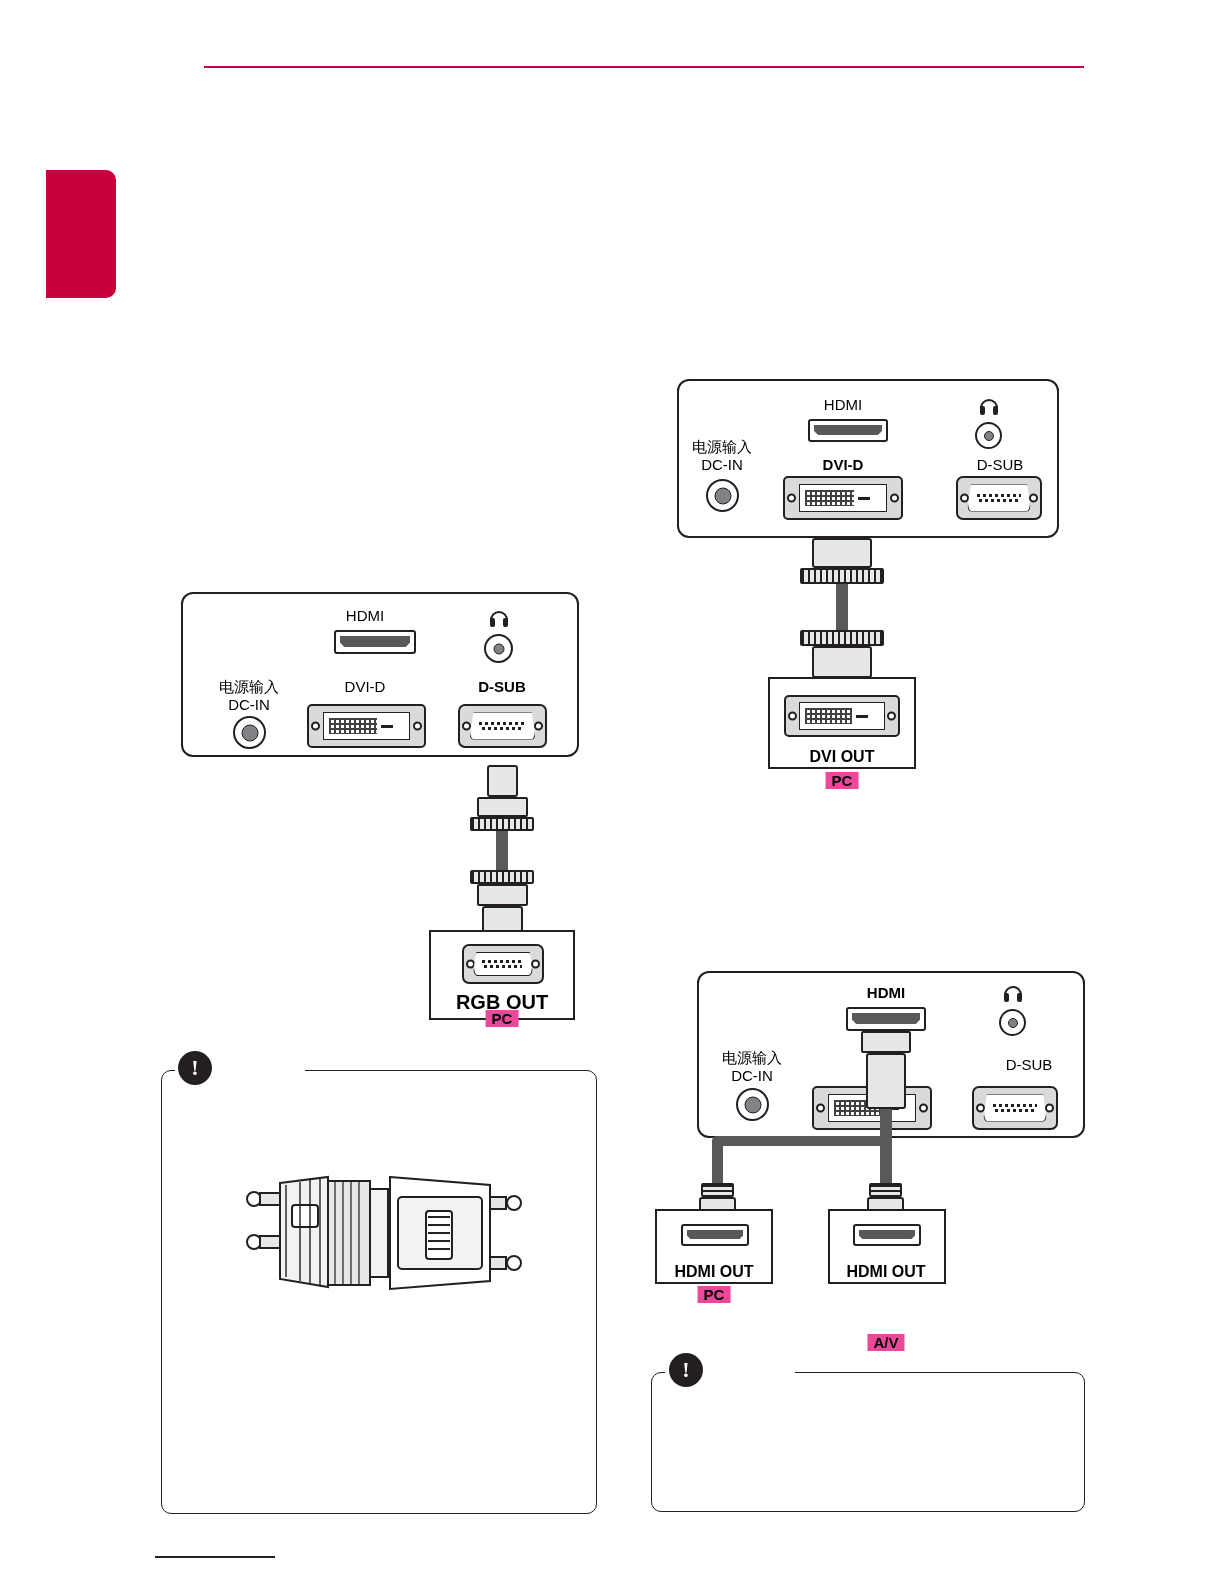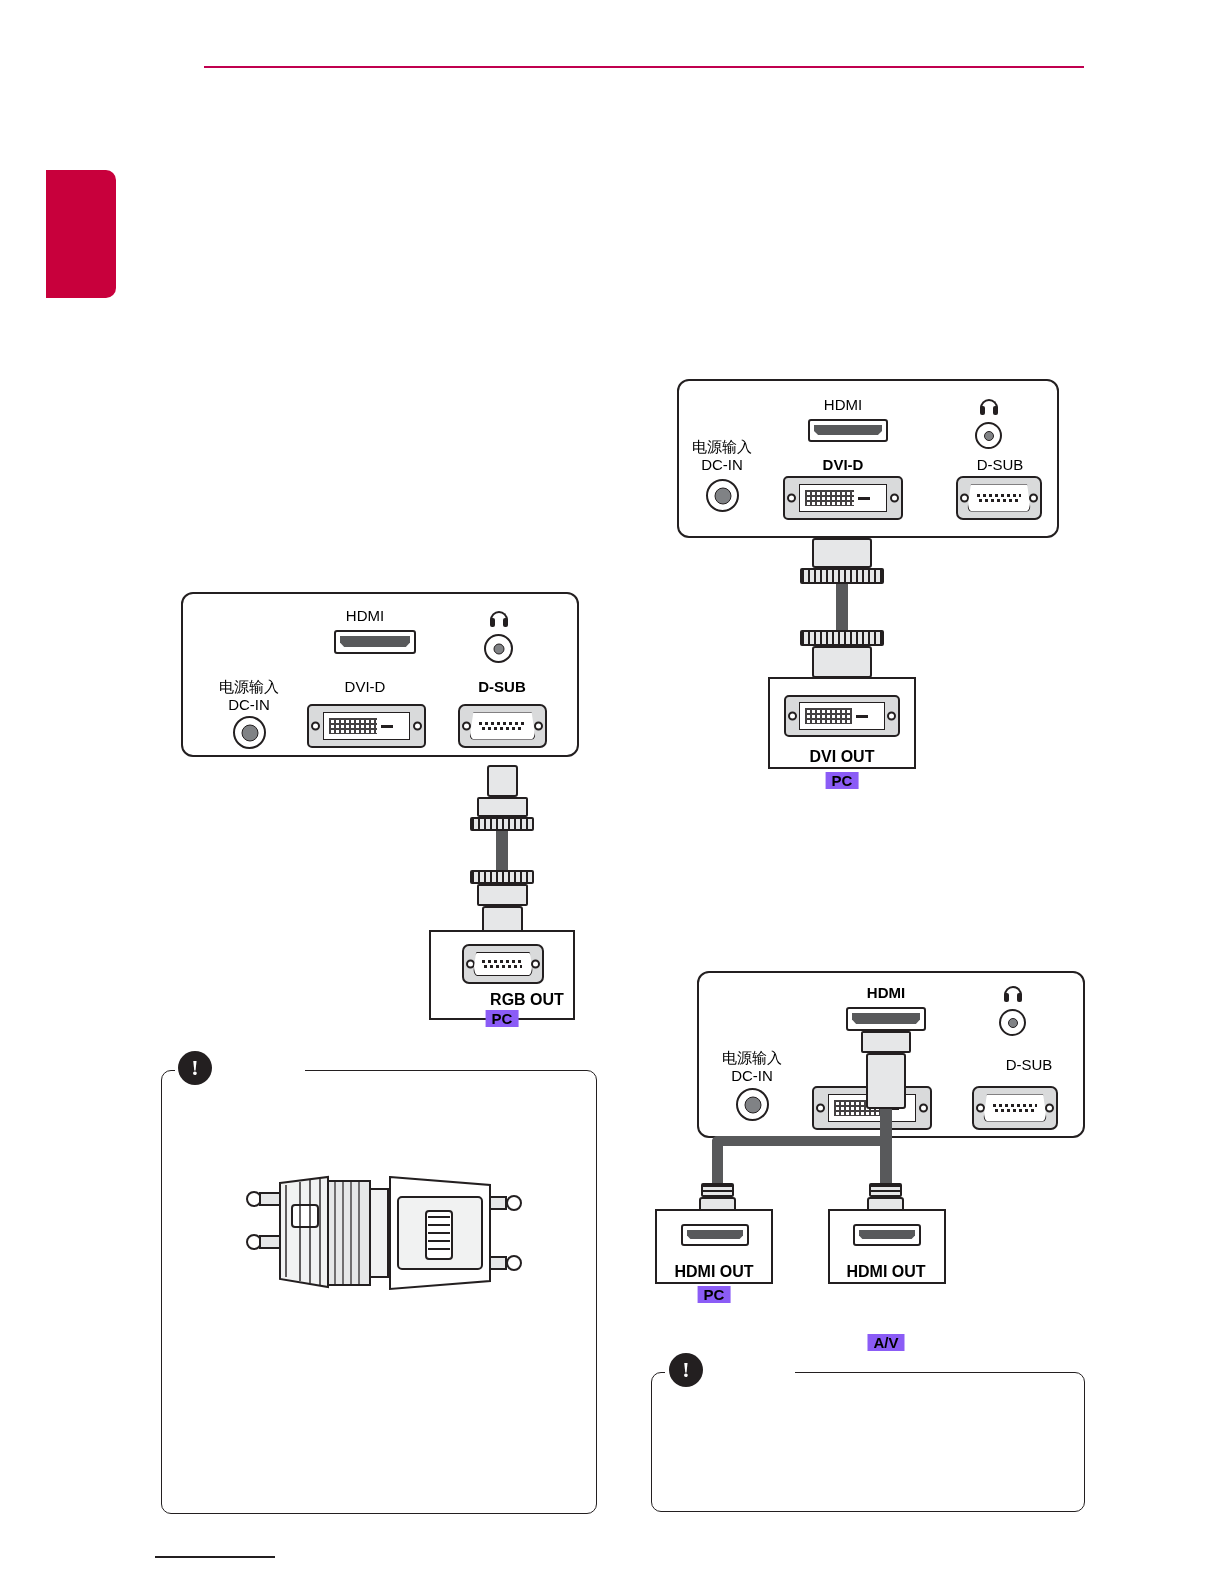--- a/index.html
+++ b/index.html
@@ -227,21 +227,21 @@
     box-sizing: border-box;
     border: 2px solid #231f20;
     background: #fff;
   }
   .devlabel {
     position: absolute;
     font-size: 15px;
     font-weight: bold;
     white-space: nowrap;
     transform: translateX(-50%);
-    background: #8b5cf6;
+    background: #ec4899;
     padding: 0 6px;
   }
 
   
   .note {
     position: absolute;
     box-sizing: border-box;
     border: 1.5px solid #231f20;
     border-radius: 10px;
     background: #fff;
@@ -329,21 +329,21 @@
 
     <div class="devbox" style="left:429px; top:930px; width:146px; height:90px;"></div>
     <div class="dsub" style="left:462px; top:944px; width:82px; height:40px;">
       <div class="screw l"></div>
       <div class="shell">
           <div class="row r1"></div>
           <div class="row r2"></div>
         </div>
       <div class="screw r"></div>
     </div>
-    <div class="lbl ctr bold" style="left:502px; top:991px; font-size:16px;margin-left:25px;">RGB OUT</div>
+    <div class="lbl ctr bold" style="left:502px; top:991px; font-size:20px;">RGB OUT</div>
     <div class="devlabel" style="left:502px; top:1010px;">PC</div>
   </div>
 
   <div>
 
     <div class="panel" style="left:677px; top:379px; width:382px; height:159px;"></div>
 
     <div class="lbl ctr" style="left:843px; top:396px;">HDMI</div>
     <div class="hdmi-port" style="left:808px; top:419px; width:80px; height:23px;">
         <div class="inner"></div>

